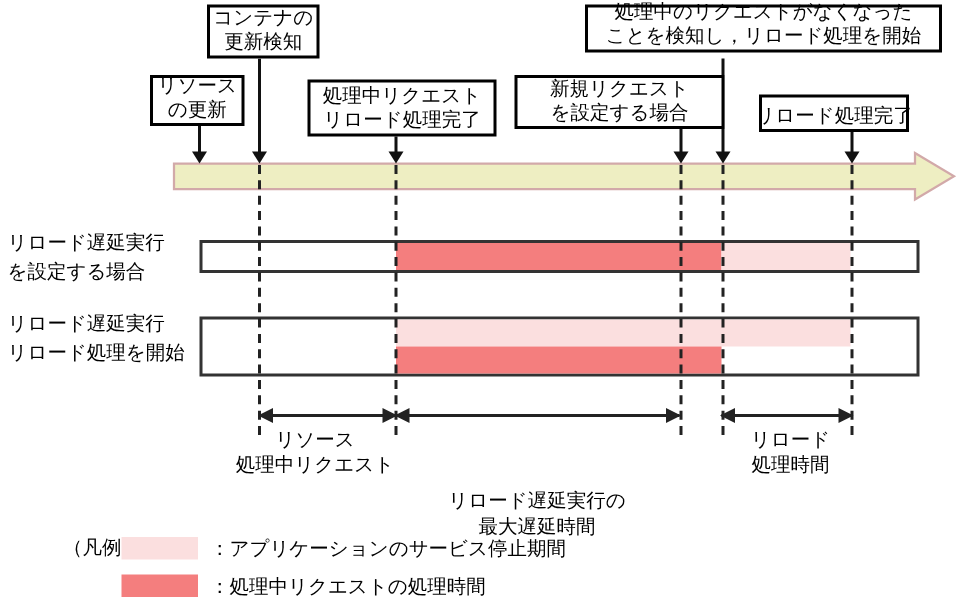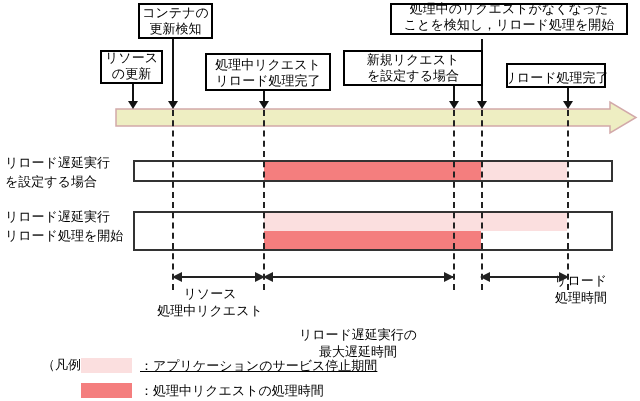--- a/index.html
+++ b/index.html
@@ -109,24 +109,24 @@
   <div class="harrow" style="left:481px;top:276px;width:87px;"></div>
 
   <div class="ilabel" style="left:130px;top:285px;width:160px;">
     <span>リソース</span>
     <span>処理中リクエスト</span>
   </div>
   <div class="ilabel" style="left:278px;top:285px;width:160px;margin-top:41px;">
     <span>リロード遅延実行の</span>
     <span>最大遅延時間</span>
   </div>
-  <div class="ilabel" style="left:447px;top:272px;width:160px;text-align:right;">
+  <div class="ilabel" style="left:447px;top:285px;width:160px;">
     <span>リロード</span>
     <span>処理時間</span>
   </div>
 
   <div class="ltitle" style="left:8px;top:356px;">（凡例）</div>
   <div class="lswatch" style="left: 81px; top: 358px; background: rgb(251, 223, 223);"></div>
-  <div class="llabel" style="left:140px;top:357px;text-decoration:underline;">：アプリケーションのサービス停止期間</div>
+  <div class="llabel" style="left:140px;top:357px;">：アプリケーションのサービス停止期間</div>
   <div class="lswatch" style="left: 81px; top: 383px; background: rgb(244, 126, 126);"></div>
   <div class="llabel" style="left:140px;top:382px;">：処理中リクエストの処理時間</div>
 
 </div>
 
 </body></html>

